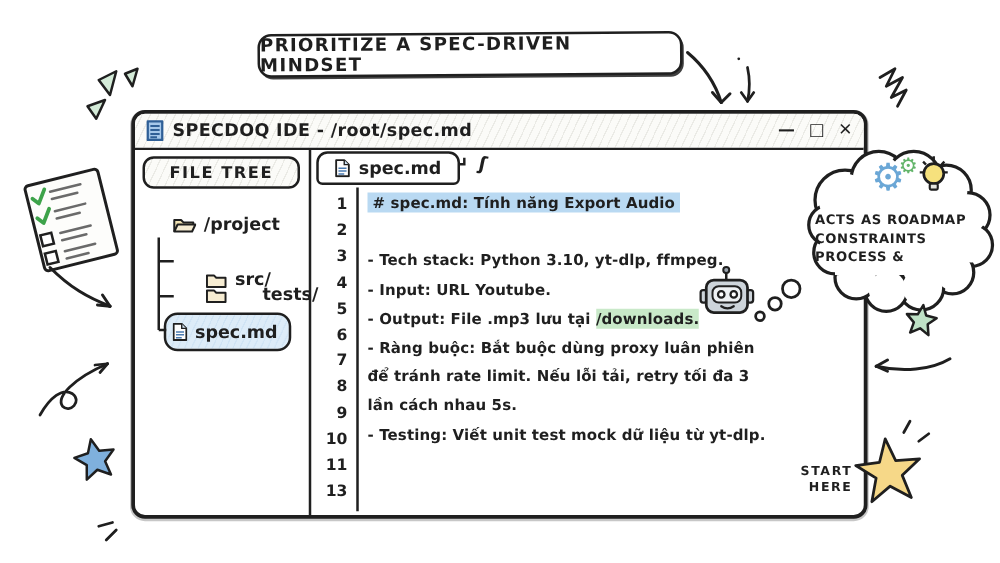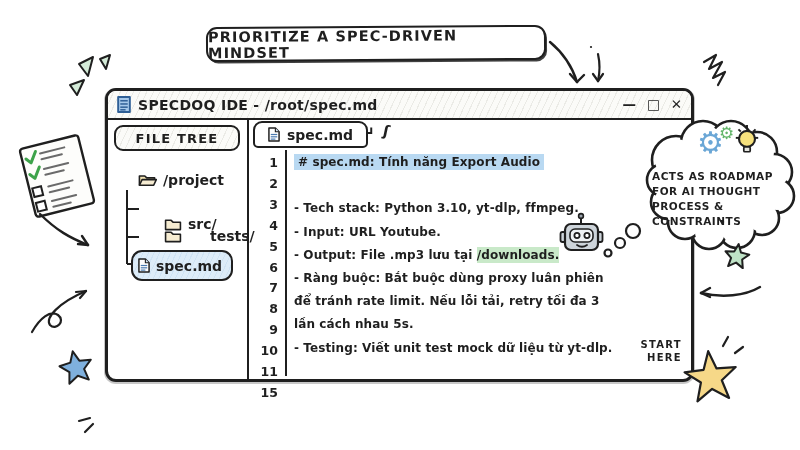--- a/index.html
+++ b/index.html
@@ -14,21 +14,21 @@
   .banner{
     position:absolute;left:206px;top:26px;width:336px;height:31px;z-index:2;
     border:2.5px solid var(--ink);border-radius:11px;background:#fff;
     display:flex;align-items:center;justify-content:center;
     font-weight:bold;font-size:14.5px;letter-spacing:1.1px;
     transform:rotate(-0.4deg);
     box-shadow:1.5px 2px 0 -0.5px rgba(31,31,31,0.85);
   }
   
   .window{
-    position:absolute;left:105px;top:88px;width:589px;height:294px;z-index:1;
+    position:absolute;left:105px;top:88px;width:589px;height:327px;z-index:1;
     border:3px solid var(--ink);border-radius:11px;background:#fff;box-sizing:border-box;
     box-shadow:0 1px 0 1px rgba(31,31,31,0.25);
   }
   .titlebar{
     height:29px;box-sizing:border-box;border-bottom:2.5px solid var(--ink);
     border-radius:8px 8px 0 0;
     background:repeating-linear-gradient(115deg,#fbfbf8 0 5px,#ebebe6 5px 6px);
     display:flex;align-items:center;gap:7px;padding:0 9px;
   }
   .titlebar .title{flex:1;font-weight:bold;font-size:14px;letter-spacing:0.3px;white-space:nowrap;}
@@ -193,21 +193,21 @@
           <div>2</div>
           <div>3</div>
           <div>4</div>
           <div>5</div>
           <div>6</div>
           <div>7</div>
           <div>8</div>
           <div>9</div>
           <div>10</div>
           <div>11</div>
-          <div>15</div>
+          <div>13</div>
         </div>
         <div class="gutter-sep"></div>
 
         <div class="code">
           <div class="tline"><span class="hl-blue"># spec.md: Tính năng Export Audio</span></div>
           <div class="tline"></div>
           <div class="tline">- Tech stack: Python 3.10, yt-dlp, ffmpeg.</div>
           <div class="tline">- Input: URL Youtube.</div>
           <div class="tline"><span>- Output: File .mp3 lưu tại </span><span class="hl-green">/downloads.</span></div>
           <div class="tline">- Ràng buộc: Bắt buộc dùng proxy luân phiên</div>
@@ -363,18 +363,17 @@
         <line x1="20" y1="5" x2="17.8" y2="7.2"></line>
           <line x1="1.5" y1="13" x2="4.5" y2="13"></line>
         <line x1="22.5" y1="13" x2="19.5" y2="13"></line>
       </g>
       <circle cx="12" cy="14" r="7.5" style="fill:var(--bulb_yellow)" stroke="#1f1f1f" stroke-width="2"></circle>
       <rect x="9" y="21.5" width="6" height="4.5" rx="1" fill="#e4e4df" stroke="#1f1f1f" stroke-width="1.6"></rect>
     </svg>
   </div>
   <div class="cloud-text">
     <div>ACTS AS ROADMAP</div>
-    <div>FOR AI THOUGHT</div>
+    <div>CONSTRAINTS</div>
     <div>PROCESS &amp;</div>
-    <div>CONSTRAINTS</div>
   </div>
 
 </div>
 
 </body></html>

